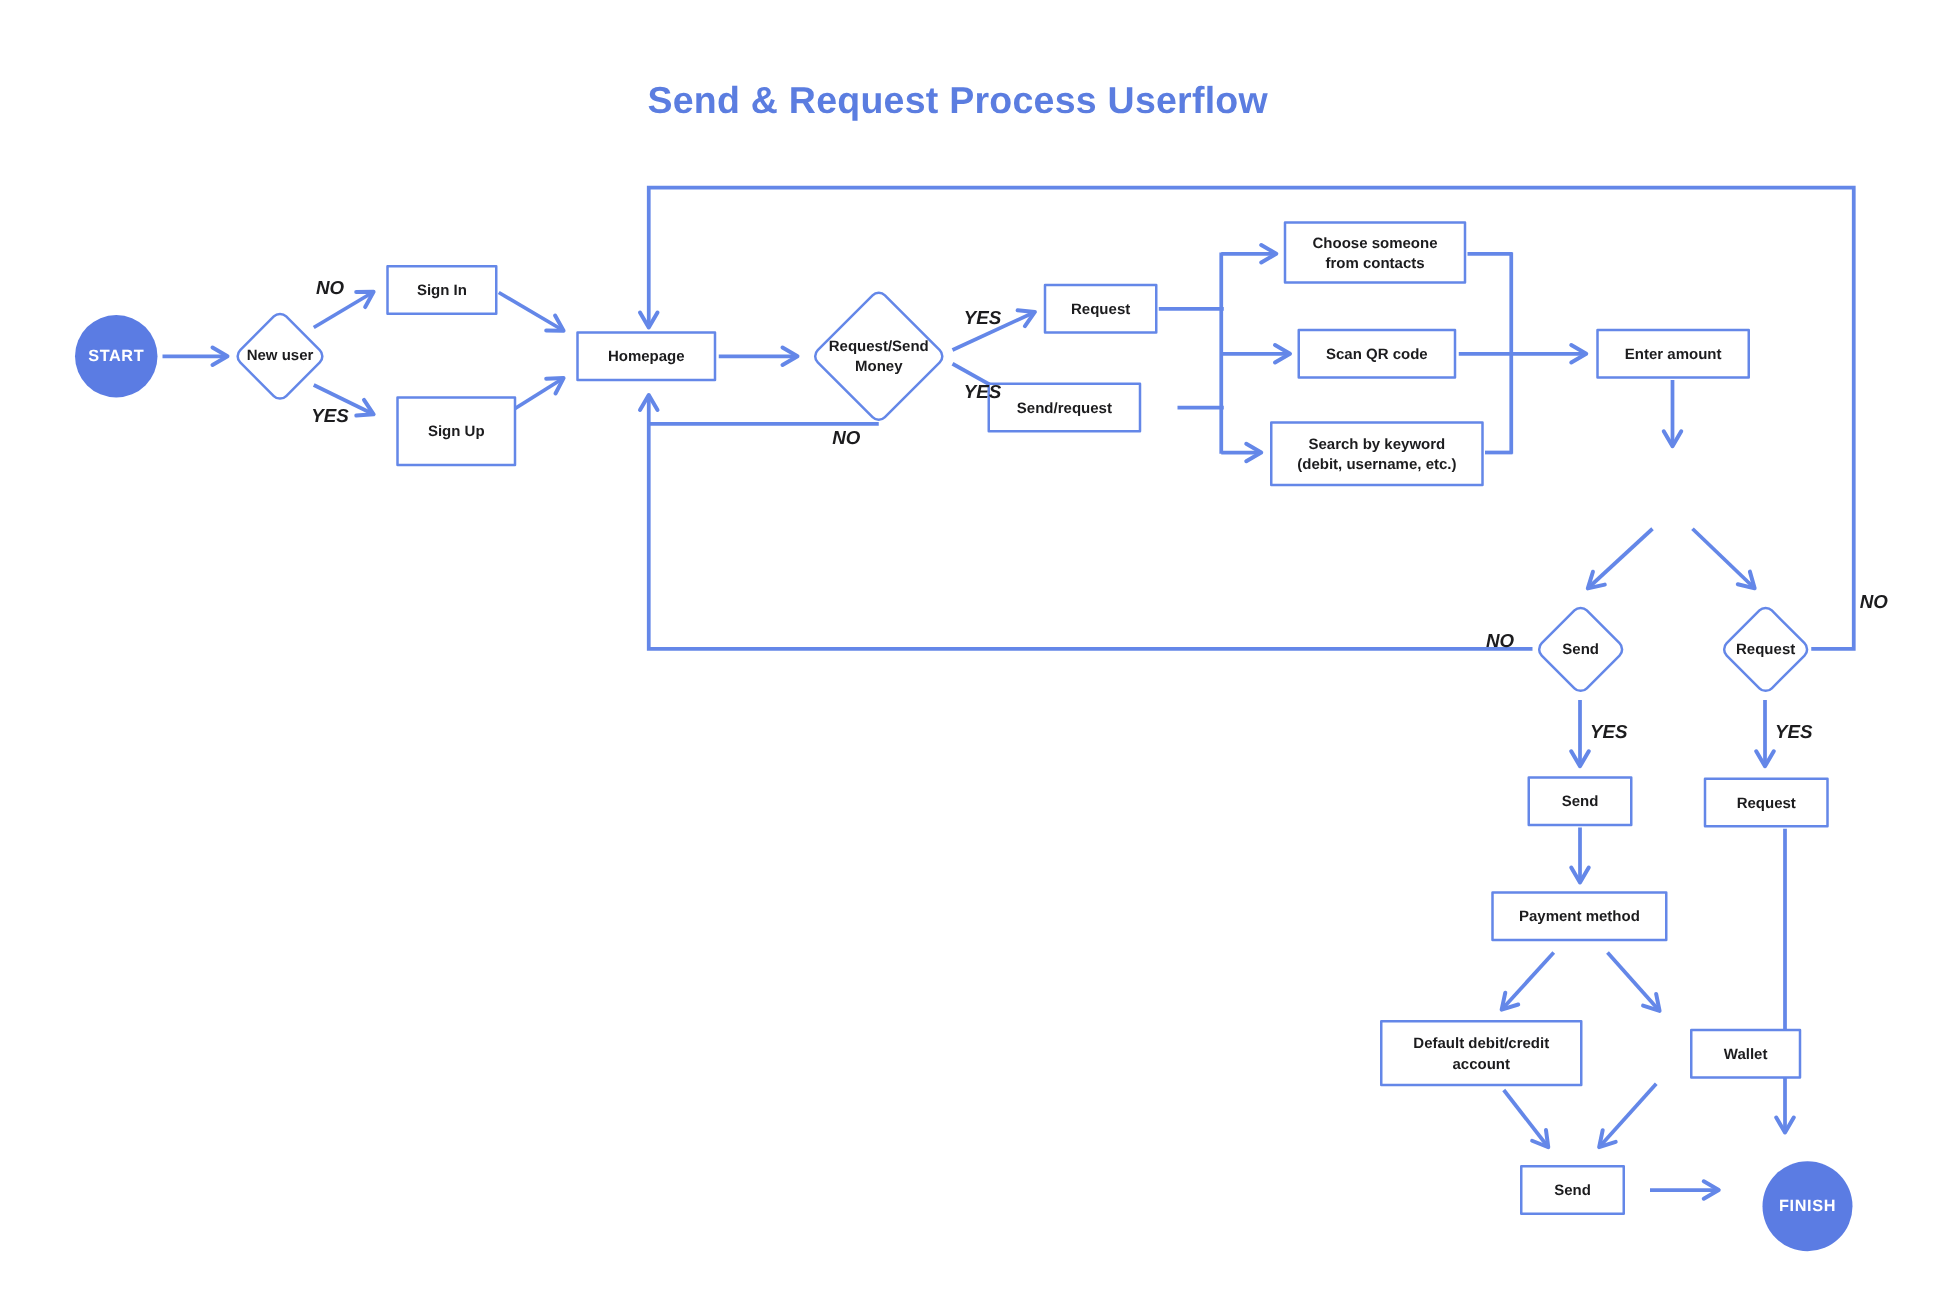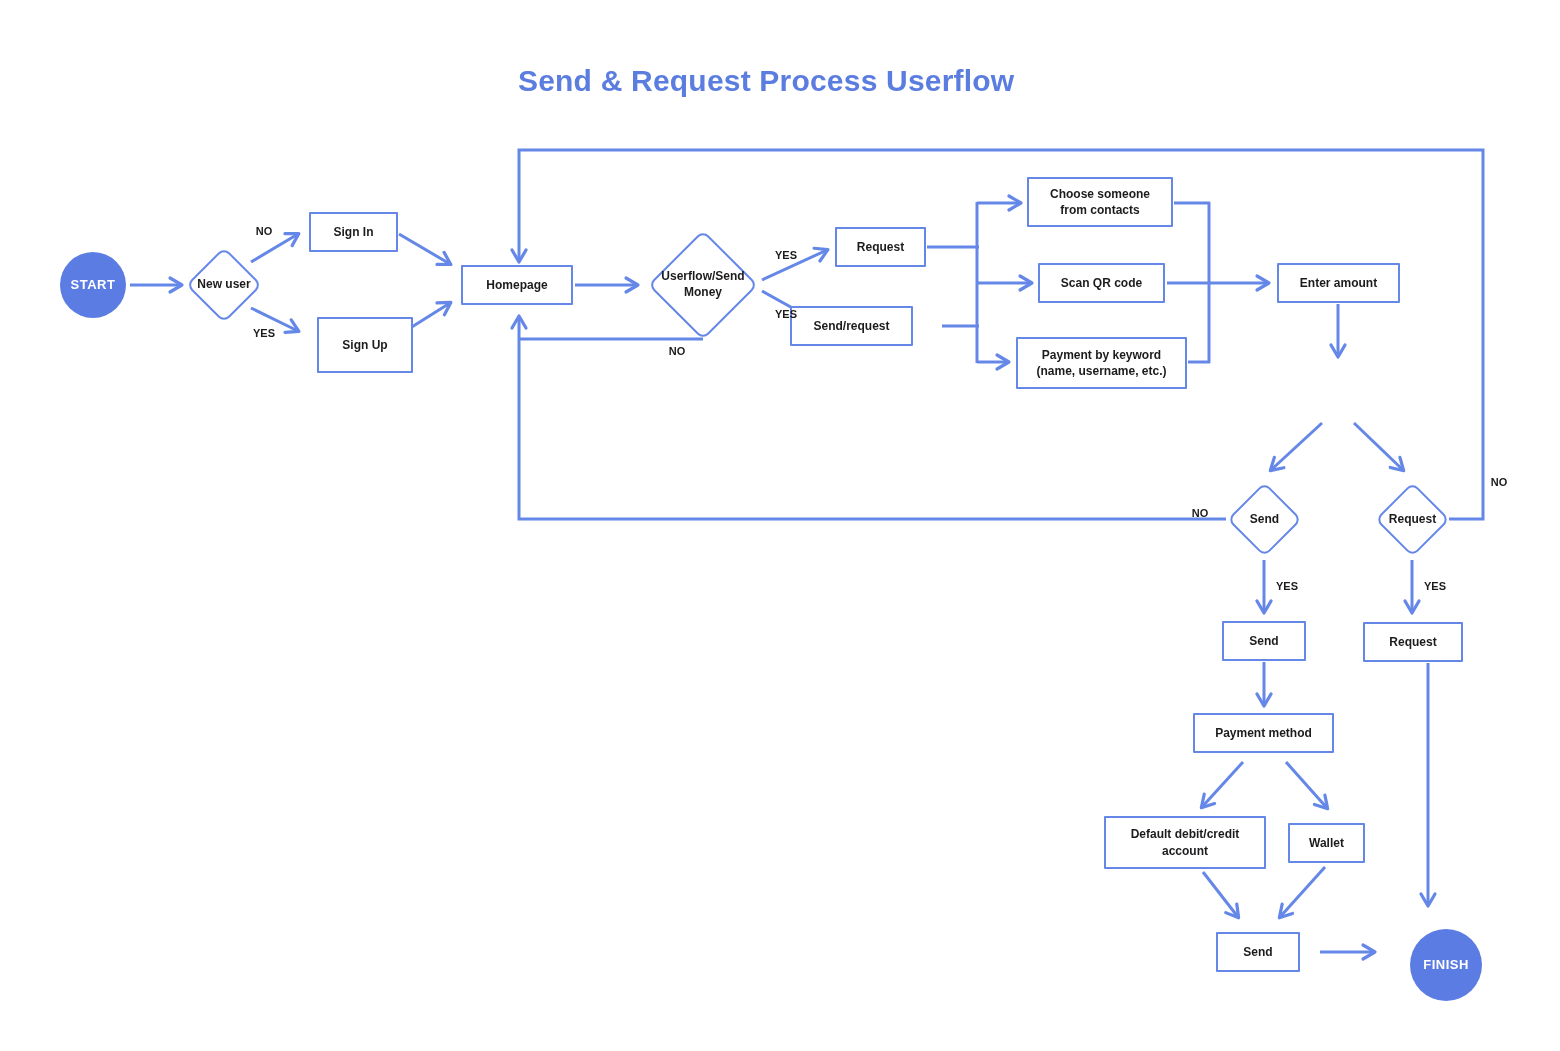--- a/index.html
+++ b/index.html
@@ -75,24 +75,25 @@
     transform: translate(-50%, -50%);
     text-align: center;
     font-size: 12px;
     font-weight: 600;
     line-height: 1.3;
     color: var(--text, #1c1c1e);
   }
   .edge-label {
     position: absolute;
     transform: translate(-50%, -50%);
-    font-size: 11px;
+    font-size: 15px;
     font-weight: 700;
     color: var(--text, #17181a);
     white-space: nowrap;
+    font-style: italic;
   }
 </style>
 </head>
 <body>
 
 <div class="canvas">
 
   <div class="page-title">Send &amp; Request Process Userflow</div>
 
   <svg class="edges" width="1560" height="1051" viewBox="0 0 1560 1051" xmlns="http://www.w3.org/2000/svg">
@@ -140,45 +141,45 @@
 
   <div class="node terminal" style="left:60px;top:252px;width:66px;height:66px">START</div>
   <div class="node terminal" style="left:1410px;top:929px;width:72px;height:72px">FINISH</div>
 
   <div class="diamond" style="left:197px;top:258px;width:54px;height:54px">
     <div class="diamond-shape"></div>
     <div class="diamond-label" style="width:100px">New user</div>
   </div>
   <div class="diamond" style="left:664px;top:246px;width:78px;height:78px">
     <div class="diamond-shape"></div>
-    <div class="diamond-label" style="width:95px">Userflow/Send Money</div>
+    <div class="diamond-label" style="width:95px">Request/Send Money</div>
   </div>
   <div class="diamond" style="left:1238px;top:493px;width:53px;height:53px">
     <div class="diamond-shape"></div>
     <div class="diamond-label" style="width:90px">Send</div>
   </div>
   <div class="diamond" style="left:1386px;top:493px;width:53px;height:53px">
     <div class="diamond-shape"></div>
     <div class="diamond-label" style="width:90px">Request</div>
   </div>
 
   <div class="node box" style="left:309px;top:212px;width:89px;height:40px">Sign In</div>
   <div class="node box" style="left:317px;top:317px;width:96px;height:56px">Sign Up</div>
   <div class="node box" style="left:461px;top:265px;width:112px;height:40px">Homepage</div>
   <div class="node box" style="left:835px;top:227px;width:91px;height:40px">Request</div>
   <div class="node box" style="left:790px;top:306px;width:123px;height:40px">Send/request</div>
   <div class="node box" style="left:1027px;top:177px;width:146px;height:50px">Choose someone from contacts</div>
   <div class="node box" style="left:1038px;top:263px;width:127px;height:40px">Scan QR code</div>
-  <div class="node box" style="left:1016px;top:337px;width:171px;height:52px">Payment by keyword (name, username, etc.)</div>
+  <div class="node box" style="left:1016px;top:337px;width:171px;height:52px">Search by keyword (debit, username, etc.)</div>
   <div class="node box" style="left:1277px;top:263px;width:123px;height:40px">Enter amount</div>
   <div class="node box" style="left:1222px;top:621px;width:84px;height:40px">Send</div>
   <div class="node box" style="left:1363px;top:622px;width:100px;height:40px">Request</div>
   <div class="node box" style="left:1193px;top:713px;width:141px;height:40px">Payment method</div>
   <div class="node box" style="left:1104px;top:816px;width:162px;height:53px">Default debit/credit account</div>
-  <div class="node box" style="left:1288px;top:823px;width:77px;height:40px">Wallet</div>
+  <div class="node box" style="left:1352px;top:823px;width:89px;height:40px">Wallet</div>
   <div class="node box" style="left:1216px;top:932px;width:84px;height:40px">Send</div>
 
   <div class="edge-label" style="left:264px;top:231px">NO</div>
   <div class="edge-label" style="left:264px;top:333px">YES</div>
   <div class="edge-label" style="left:786px;top:255px">YES</div>
   <div class="edge-label" style="left:786px;top:314px">YES</div>
   <div class="edge-label" style="left:677px;top:351px">NO</div>
   <div class="edge-label" style="left:1200px;top:513px">NO</div>
   <div class="edge-label" style="left:1287px;top:586px">YES</div>
   <div class="edge-label" style="left:1435px;top:586px">YES</div>

